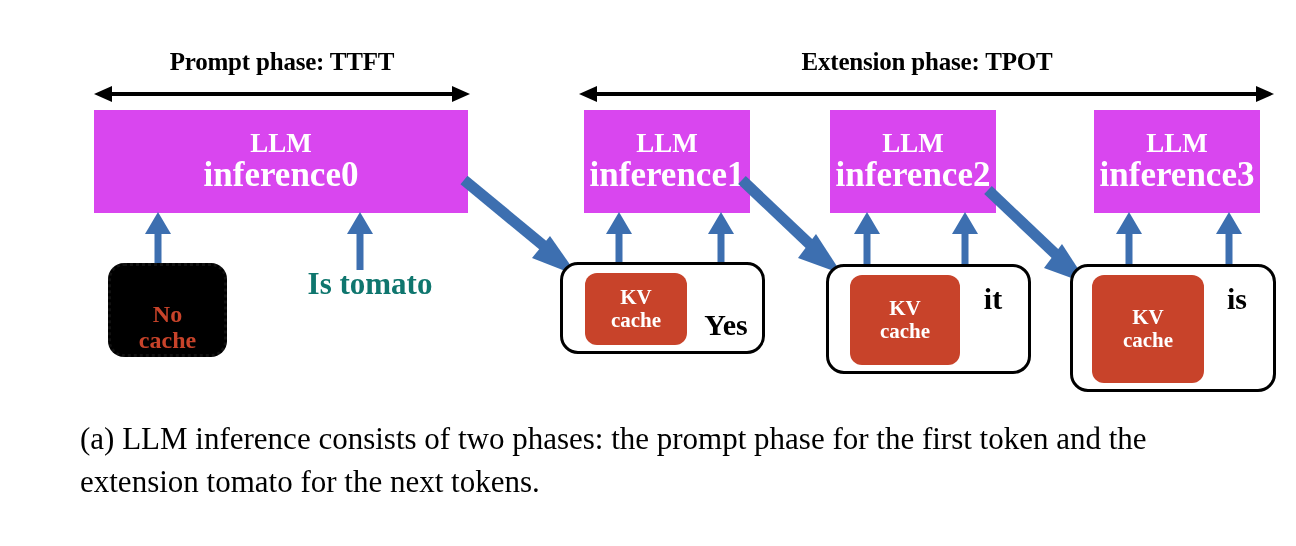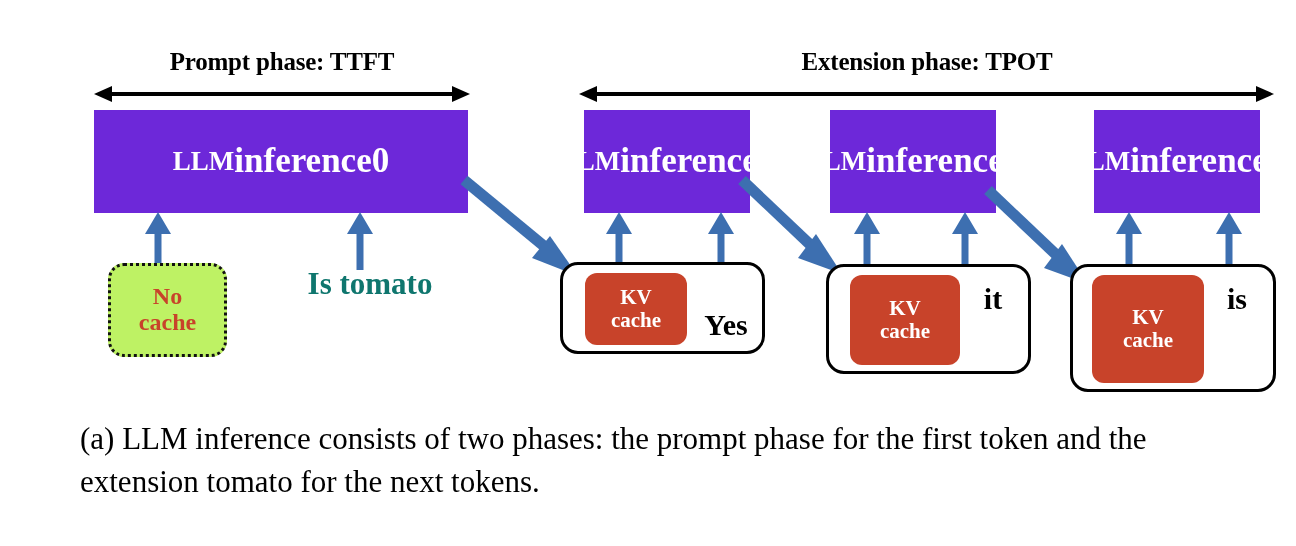--- a/index.html
+++ b/index.html
@@ -40,26 +40,26 @@
   .span-arrow {
     position: absolute;
     height: 20px;
   }
   #prompt-span { left: 82px;  top: 84px; width: 376px; }
   #ext-span    { left: 567px; top: 84px; width: 695px; }
 
   
   .llm-box {
     position: absolute;
-    background: #6d28d9;
+    background: #d946ef;
     color: #ffffff;
     font-family: "Liberation Serif", "DejaVu Serif", serif;
     font-weight: bold;
     display: flex;
-    flex-direction: row;
+    flex-direction: column;
     align-items: center;
     justify-content: center;
     line-height: 1.04;
     text-align: center;
   }
   .llm-box .l1 { font-size: 27px; }
   .llm-box .l2 { font-size: 35px; }
 
   #llm0 { left: 82px;   top: 110px; width: 374px; height: 103px; }
   #llm1 { left: 572px;  top: 110px; width: 166px; height: 103px; }
@@ -87,25 +87,25 @@
   #diag2 { left: 726px; top: 176px; width: 110px; height: 110px; }
   #diag3 { left: 972px; top: 186px; width: 110px; height: 110px; }
 
   
   #no-cache-box {
     position: absolute;
     left: 96px; top: 263px;
     width: 113px; height: 88px;
     border: 3px dotted #111111;
     border-radius: 16px;
-    background: #bef264;
+    background: #000000;
     display: flex;
     flex-direction: column;
     align-items: center;
-    justify-content: center;
+    justify-content: flex-end;
     color: #C8432A;
     font-family: "Liberation Serif", "DejaVu Serif", serif;
     font-weight: bold;
     font-size: 24px;
     line-height: 1.08;
     text-align: center;
   }
 
   
   #prompt-text {

